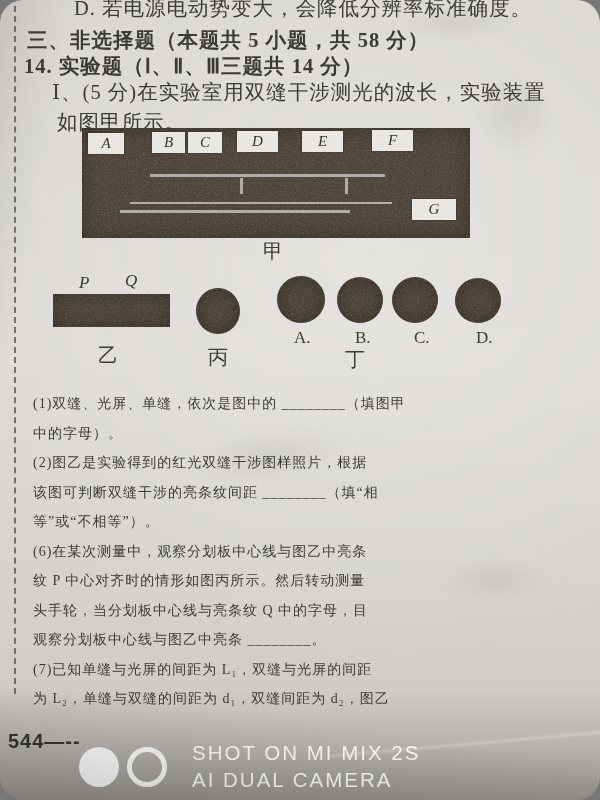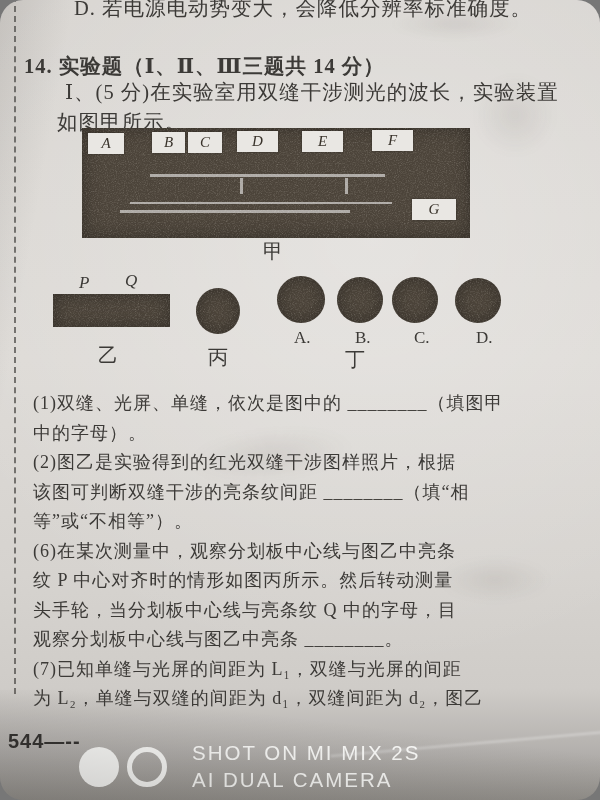--- a/index.html
+++ b/index.html
@@ -14,21 +14,21 @@
     border-radius: 23px;
   }
   .bottom-shade{position:absolute;left:0;bottom:0;width:600px;height:110px;pointer-events:none;
     background:linear-gradient(187deg, rgba(0,0,0,0) 35%, rgba(40,38,36,0.10) 62%, rgba(40,38,36,0.22) 100%);}
   .crease{position:absolute;left:330px;top:742px;width:300px;height:2px;background:rgba(255,255,255,0.35);
     transform:rotate(-5deg);filter:blur(1px);}
   .margin-line{position:absolute;left:14px;top:-4px;height:698px;width:0;
     border-left:2px dashed #514f4c;opacity:.75;}
   .txt{position:absolute;white-space:nowrap;letter-spacing:1px;font-size:20.5px;}
   .bold{font-weight:bold;}
-  .qblock{position:absolute;left:33px;top:389px;font-size:18px;letter-spacing:1px;}
+  .qblock{position:absolute;left:33px;top:389px;font-size:14px;letter-spacing:1px;}
   .qblock div{height:29.5px;line-height:29.5px;white-space:nowrap;}
   
   .darkbox{position:absolute;background:#4c443a;box-shadow:inset 0 0 18px rgba(0,0,0,0.35);}
   .darkbox svg.fill{position:absolute;left:0;top:0;width:100%;height:100%;opacity:.5;}
   .round{border-radius:50%;overflow:hidden;}
   .tag{position:absolute;background:#e9e7e3;color:#38322a;font-style:italic;
     font-size:15px;text-align:center;line-height:21px;height:21px;box-shadow:0 0 2px rgba(0,0,0,0.4);}
   .streak{position:absolute;background:rgba(255,255,255,0.55);filter:blur(0.4px);}
   .caption{position:absolute;font-size:20px;letter-spacing:0;}
   .fringeLabel{position:absolute;font-style:italic;font-size:17px;}
@@ -56,22 +56,23 @@
 <div class="page">
 
   <div class="margin-line"></div>
 
   <div class="smudge" style="left:370px;top:4px;width:170px;height:40px;"></div>
   <div class="smudge" style="left:460px;top:60px;width:110px;height:110px;"></div>
   <div class="smudge" style="left:160px;top:420px;width:220px;height:70px;transform:rotate(-6deg);"></div>
   <div class="smudge" style="left:420px;top:550px;width:150px;height:60px;"></div>
 
   <div class="txt" style="left:74px;top:-6px;">D. 若电源电动势变大，会降低分辨率标准确度。</div>
-  <div class="txt bold" style="left:24px;top:52px;">14. 实验题（Ⅰ、Ⅱ、Ⅲ三题共 14 分）</div>
-  <div class="txt" style="left:65px;top:78px;text-align:center;">Ⅰ、(5 分)在实验室用双缝干涉测光的波长，实验装置</div>
+  <div class="txt bold" style="left:27px;top:26px;">三、非选择题（本题共 5 小题，共 58 分）</div>
+  <div class="txt bold" style="left:24px;top:52px;font-family:Liberation Serif, serif;">14. 实验题（Ⅰ、Ⅱ、Ⅲ三题共 14 分）</div>
+  <div class="txt" style="left:52px;top:78px;text-align:center;">Ⅰ、(5 分)在实验室用双缝干涉测光的波长，实验装置</div>
   <div class="txt" style="left:57px;top:108px;text-align:center;">如图甲所示。</div>
 
   <div class="darkbox" style="left:82px;top:128px;width:388px;height:110px;">
     <svg class="fill">
         <rect width="100%" height="100%" filter="url(#grain)"></rect>
       </svg>
     <div class="streak" style="left:68px;top:46px;width:235px;height:3px;"></div>
     <div class="streak" style="left:158px;top:50px;width:3px;height:16px;"></div>
     <div class="streak" style="left:263px;top:50px;width:3px;height:16px;"></div>
     <div class="streak" style="left:48px;top:74px;width:262px;height:2px;"></div>

